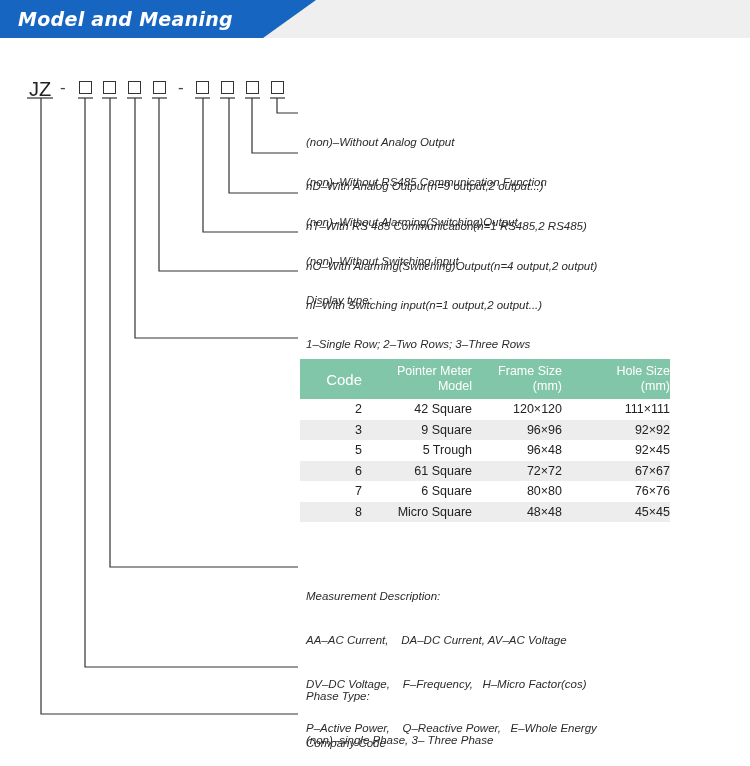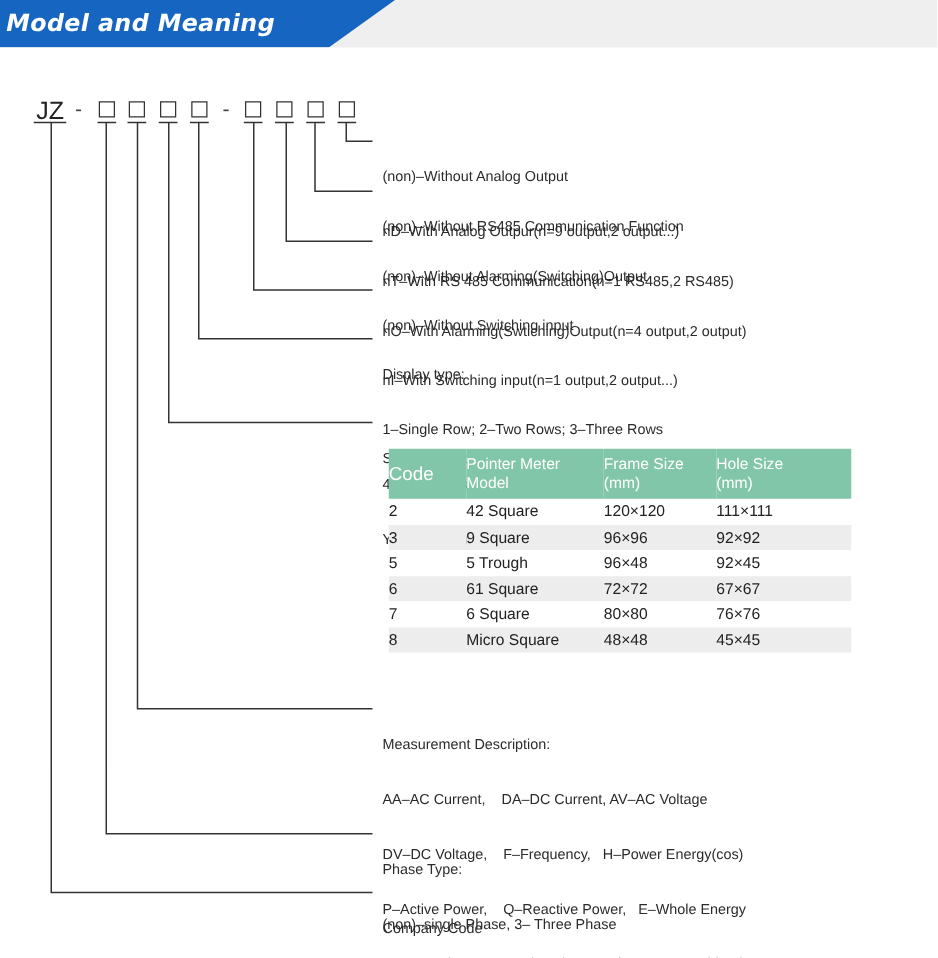--- a/index.html
+++ b/index.html
@@ -8,33 +8,33 @@
     background: #ffffff;
     font-family: "Liberation Sans", sans-serif;
     color: #2b2b2b;
   }
   .banner { position: absolute; left: 0; top: 0; width: 750px; height: 38px; background: #efefef; }
   .banner-blue {
     position: absolute; left: 0; top: 0; width: 316px; height: 38px; background: #1665c1;
     clip-path: polygon(0 0, 316px 0, 263px 38px, 0 38px);
   }
   .banner-title {
-    position: absolute; left: 5px; top: 8px; color: #fff;
+    position: absolute; left: 18px; top: 8px; color: #fff;
     font-family: "DejaVu Sans", sans-serif; font-weight: bold; font-style: italic;
     font-size: 19px; letter-spacing: 0.3px;
   }
   .model-prefix { position: absolute; left: 29px; top: 78px; font-size: 20px; color: #222; }
   .dash { position: absolute; top: 78px; font-size: 17px; color: #444; }
   .box { position: absolute; top: 81px; width: 13px; height: 13px; border: 1.2px solid #333; box-sizing: border-box; }
   svg.lines { position: absolute; left: 0; top: 0; }
-  .desc { position: absolute; left: 306px; font-size: 11.5px; line-height: 14.6px; color: #2b2b2b; white-space: pre; }
+  .desc { position: absolute; left: 306px; font-size: 11.5px; line-height: 14.6px; color: #2b2b2b; white-space: pre; font-style: italic; }
   .desc div { white-space: pre; }
   table.size {
-    position: absolute; left: 311px; top: 359px; width: 370px; border-collapse: collapse;
-    font-size: 12.5px; color: #222; text-align: left;
+    position: absolute; left: 300px; top: 359px; width: 370px; border-collapse: collapse;
+    font-size: 12.5px; color: #222; text-align: right;
   }
   table.size th {
     background: #82c6a9; color: #fff; font-weight: normal; font-size: 12.5px; line-height: 15px; height: 40px; padding: 0;
   }
   table.size th.code { font-size: 15px; }
   table.size td { height: 20.5px; padding: 0; }
   table.size tr.alt td { background: #ededed; }
 </style>
 </head>
 <body>
@@ -163,21 +163,21 @@
       <td>Micro Square</td>
       <td>48×48</td>
       <td>45×45</td>
     </tr>
   </tbody>
 </table>
 
 <div class="desc" style="top:560px">
   <div>Measurement Description:</div>
   <div>AA–AC Current,    DA–DC Current, AV–AC Voltage</div>
-  <div>DV–DC Voltage,    F–Frequency,   H–Power Energy(cos)</div>
+  <div>DV–DC Voltage,    F–Frequency,   H–Micro Factor(cos)</div>
   <div>P–Active Power,    Q–Reactive Power,   E–Whole Energy</div>
   <div>RE–Reactive Energy,U/I–Voltage and Current Combined</div>
   
 </div>
 <div class="desc" style="top:660px">
   <div>Phase Type:</div>
   <div>(non)–single Phase, 3– Three Phase</div>
 </div>
 <div class="desc" style="top:707px">
   <div>Company Code</div>

